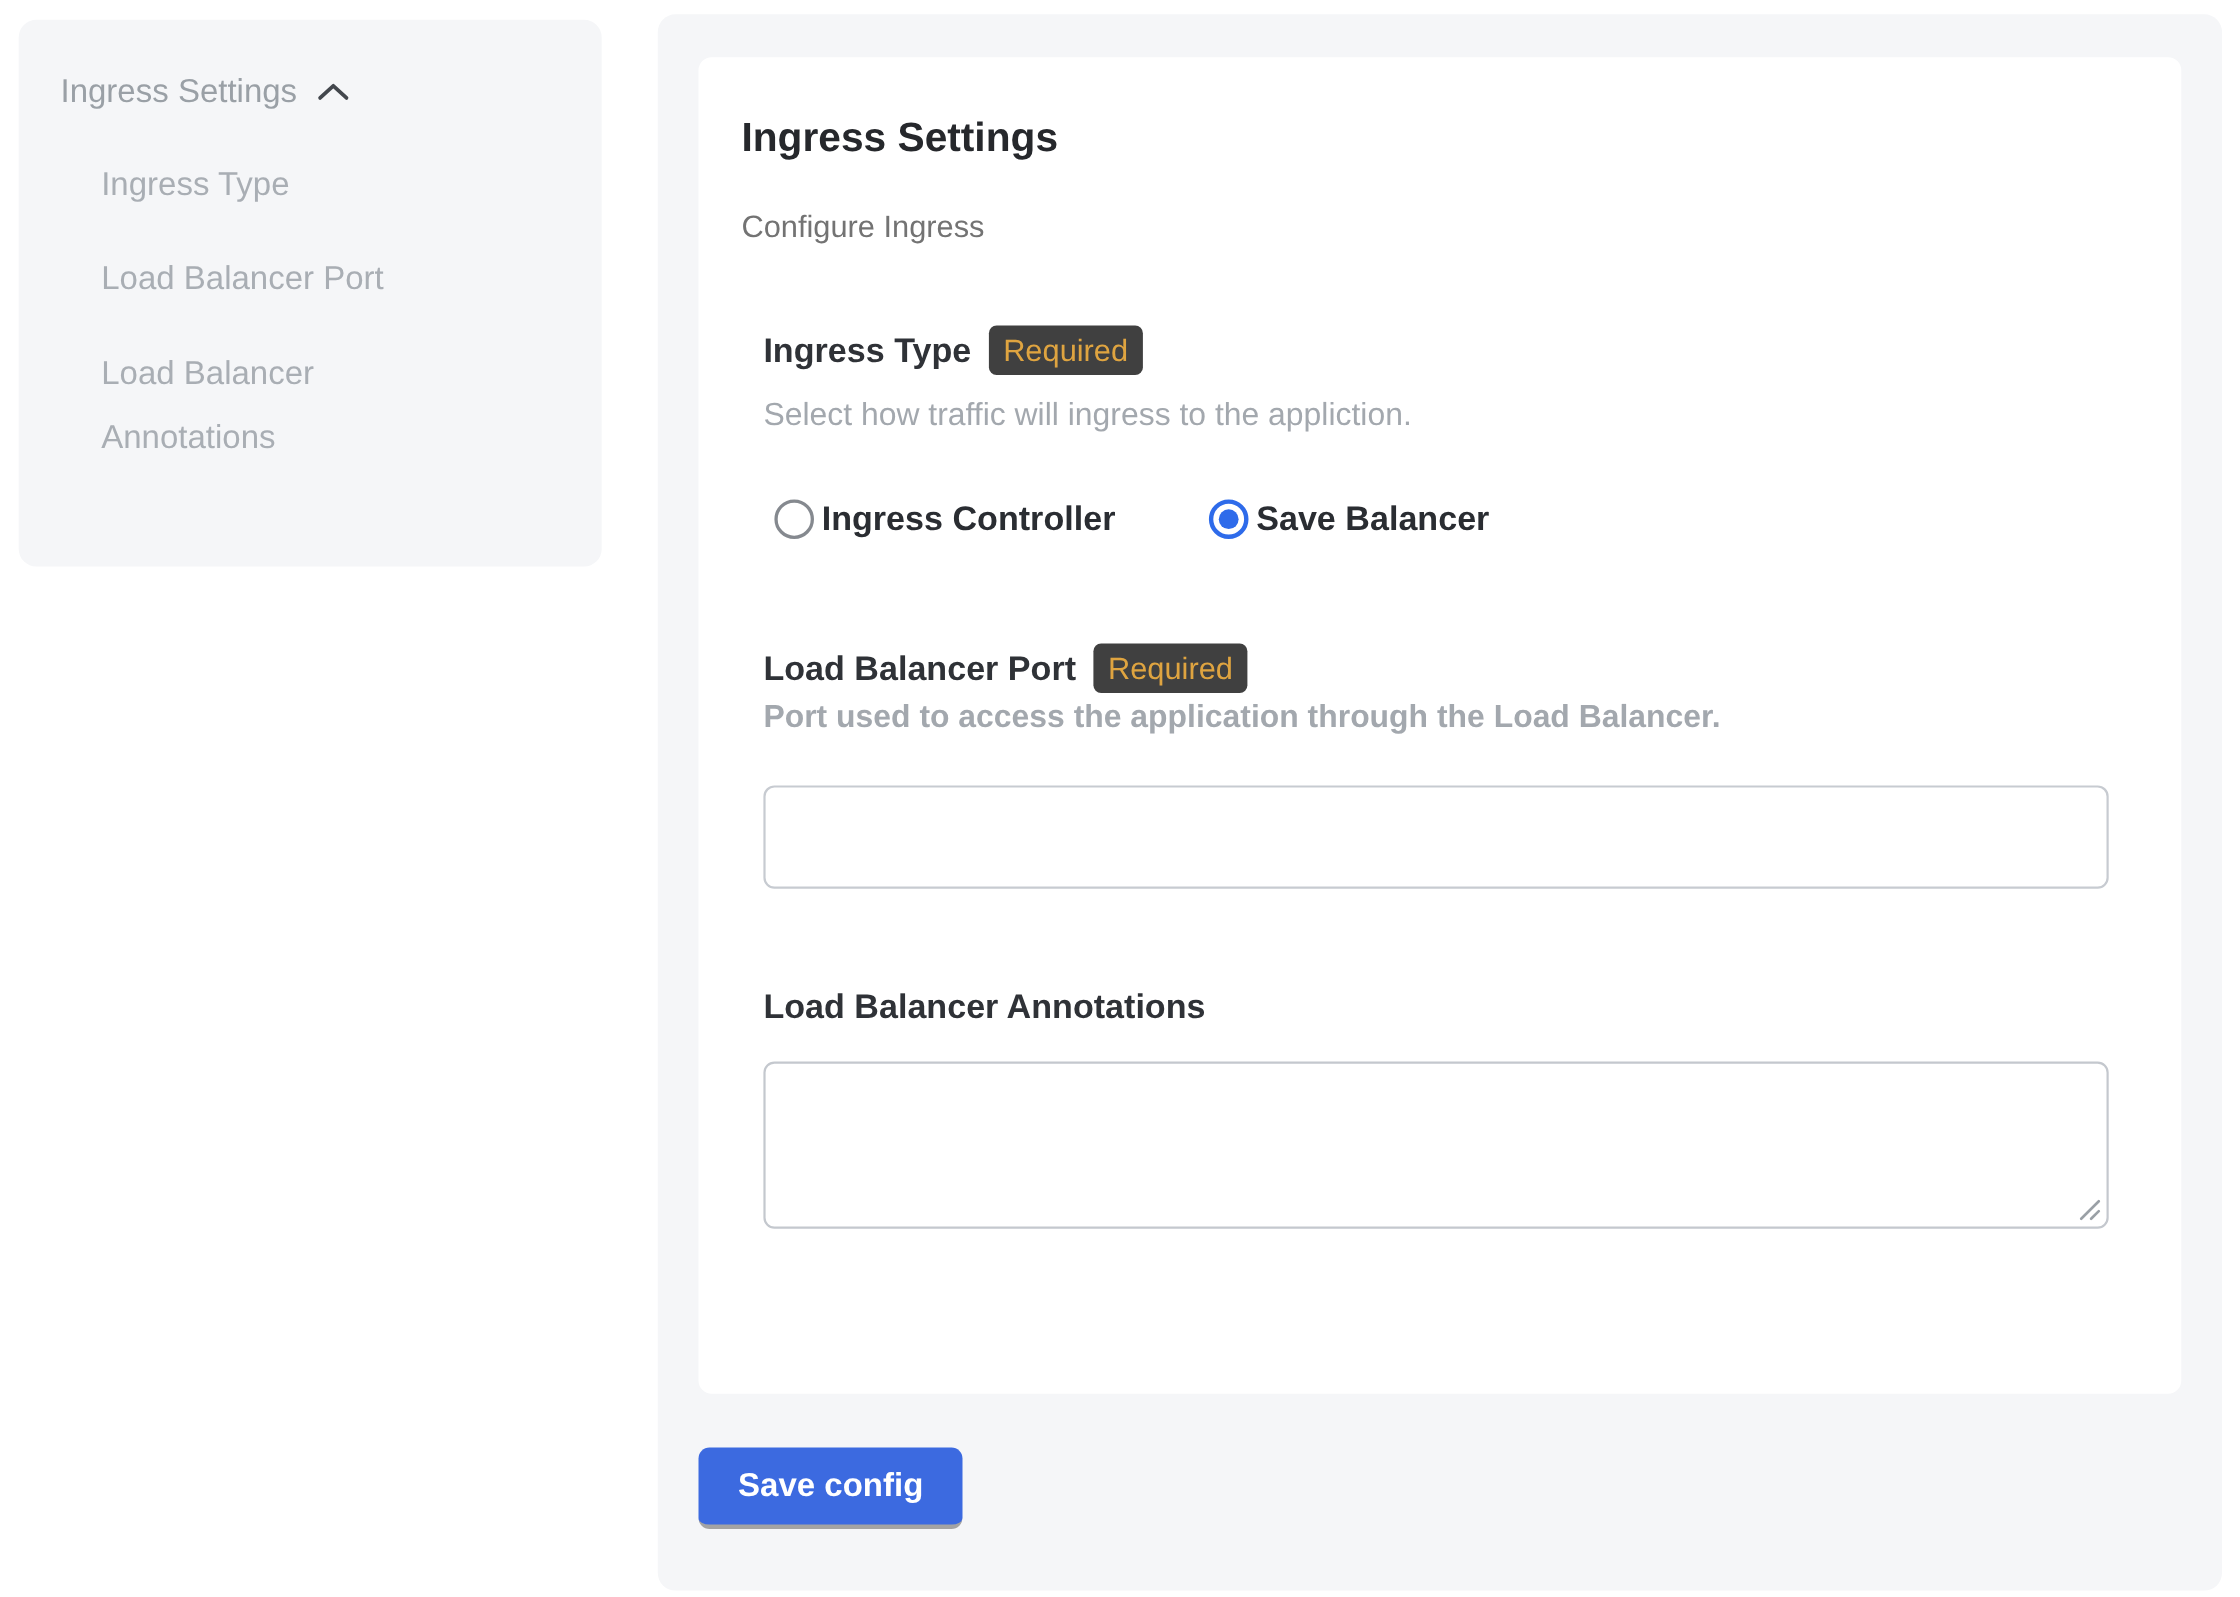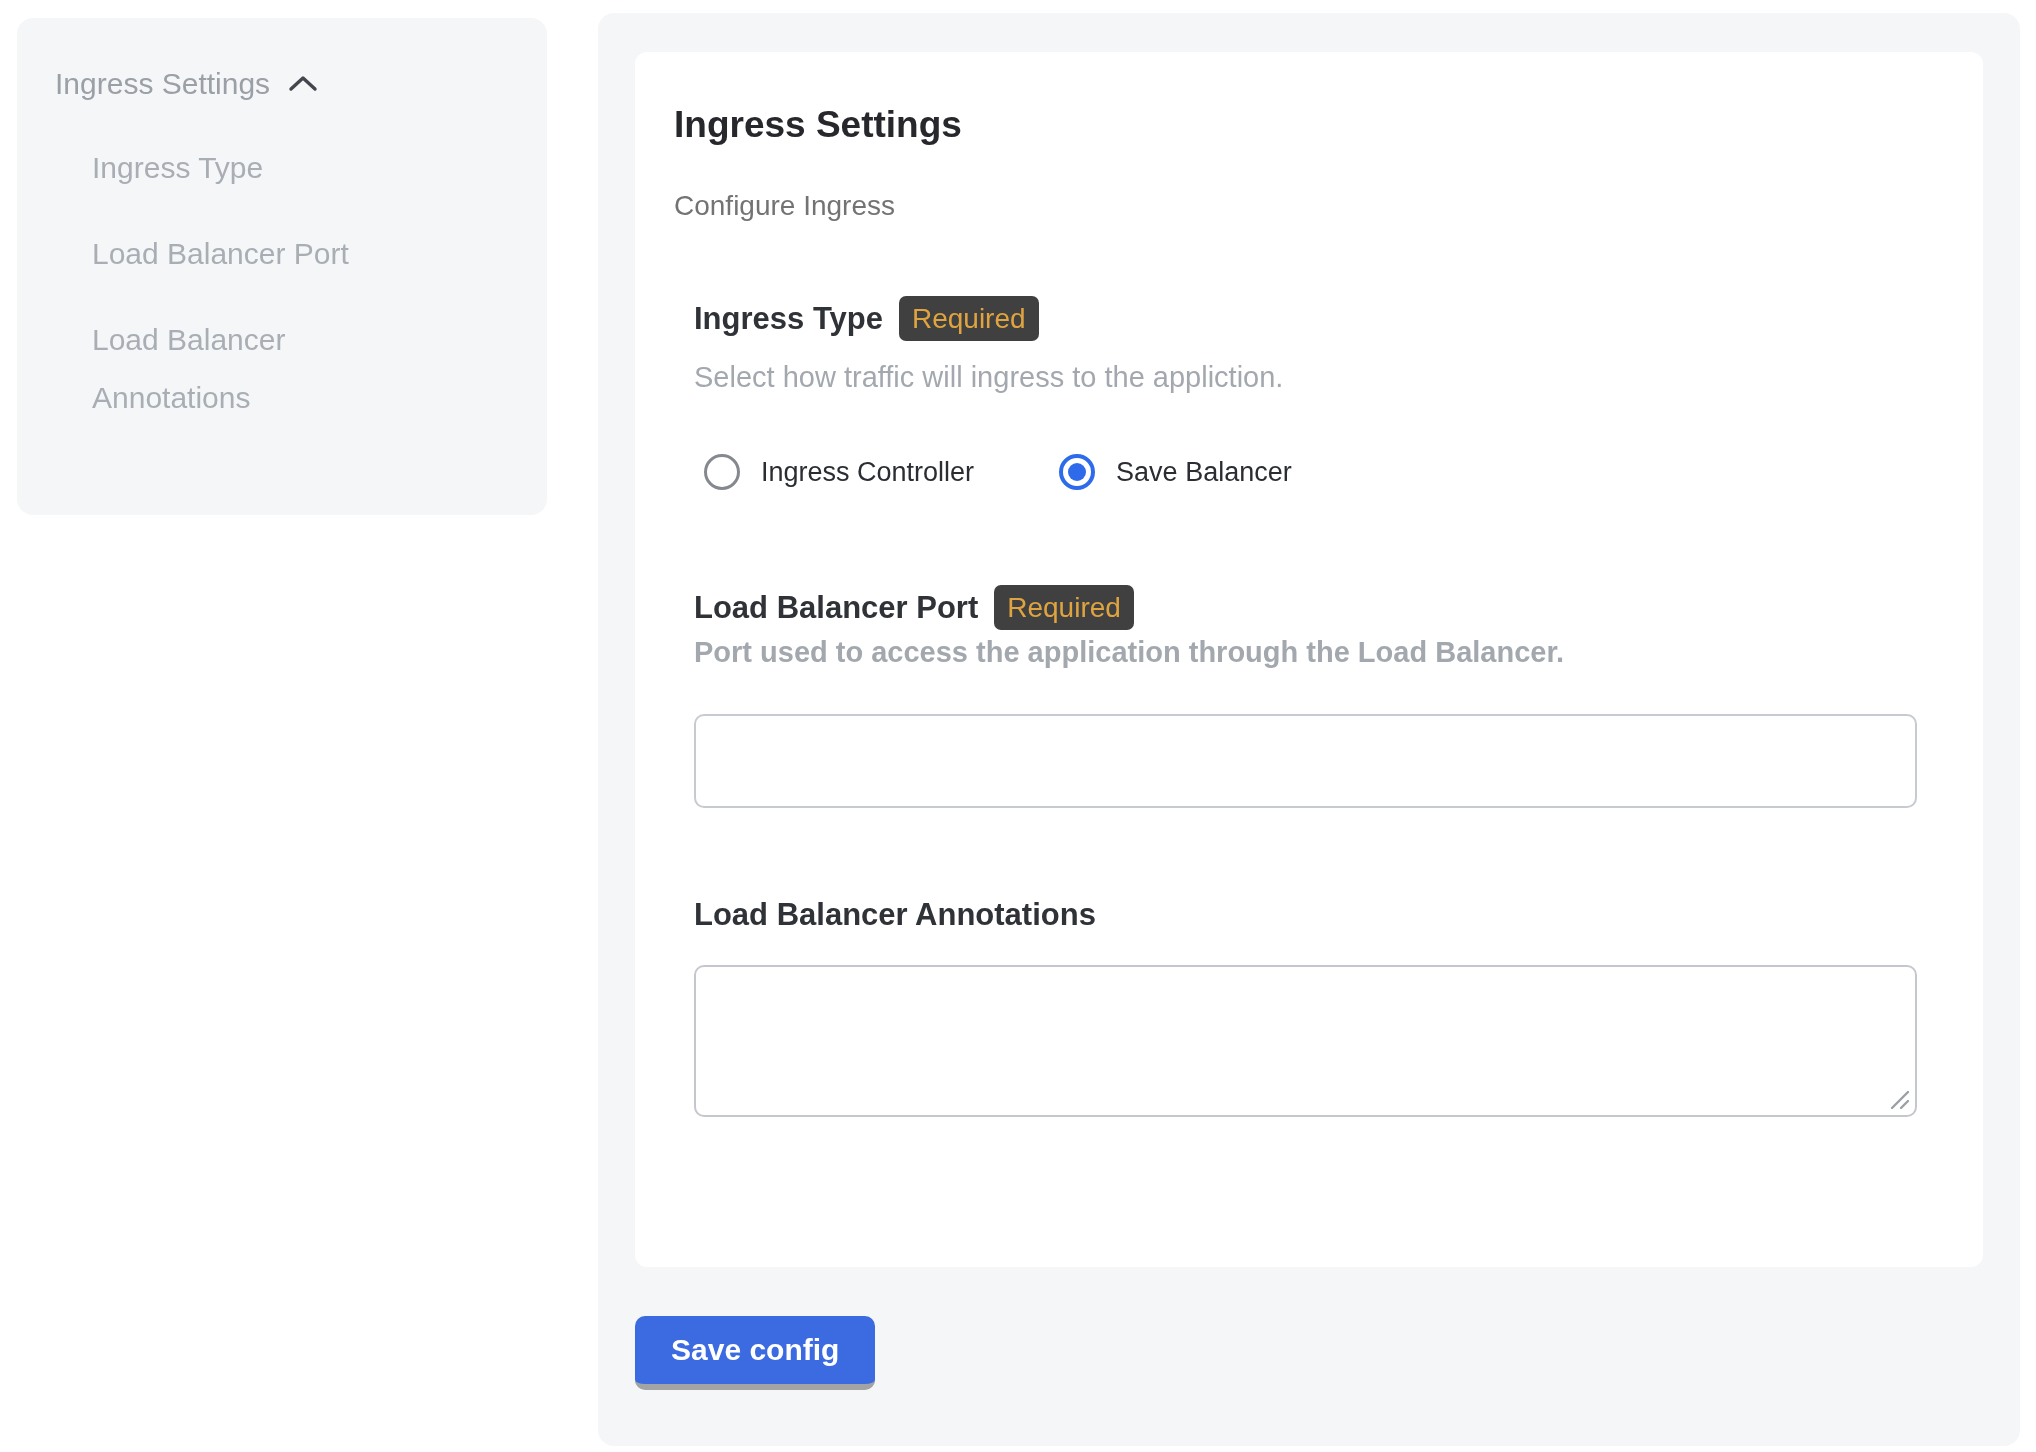--- a/index.html
+++ b/index.html
@@ -39,40 +39,40 @@
 
   
   .radio-row { margin-top: 56px; display: flex; align-items: center; padding-left: 10px; }
   .radio-option { display: flex; align-items: center; cursor: pointer; }
   .radio-option + .radio-option { margin-left: 85px; }
   .radio-circle { width: 36px; height: 36px; border-radius: 50%; border: 3px solid #85898f;
     background: #fff; display: flex; align-items: center; justify-content: center; flex: 0 0 auto; }
   .radio-option.selected .radio-circle { border-color: #2e6bea; border-width: 4px; }
   .radio-option.selected .radio-circle::after { content: ""; width: 18px; height: 18px;
     border-radius: 50%; background: #2e6bea; }
-  .radio-label { margin-left: 21px; font-size: 27px; line-height: 38px;
-    font-weight: 400; color: #2a2d32; }
+  .radio-label { margin-left: 7px; font-size: 31px; line-height: 38px;
+    font-weight: 700; color: #2a2d32; }
 
   
   .text-input { display: block; margin-top: 42px; width: 1223px; height: 94px;
     border: 2px solid #c7cbd1; border-radius: 10px; background: #fff;
     font-size: 29px; padding: 0 24px; color: #2a2d32; outline: none;
     font-family: "Liberation Sans", "DejaVu Sans", sans-serif; }
   .default-line { margin-top: 18px; font-size: 29px; line-height: 40px; color: #9ca1a8; }
   .default-value { font-weight: 700; color: #1e2b4e; margin-left: 8px; }
 
   .ta-wrap { position: relative; margin-top: 28px; width: 1223px; height: 152px; }
   .textarea { width: 100%; height: 100%; border: 2px solid #c4c8ce; border-radius: 10px;
     background: #fff; resize: none; outline: none; font-size: 29px; padding: 18px 24px;
     color: #2a2d32; font-family: "Liberation Sans", "DejaVu Sans", sans-serif; }
   .resize-grip { position: absolute; right: 6px; bottom: 6px; width: 26px; height: 26px; }
 
   
   .save-btn { display: block; margin: 49px 0 0 0; min-width: 236px; height: 74px;
-    background: #3c6ae0; border: none; border-bottom: 6px solid #a3a3a3; border-radius: 10px;
+    background: #3c6ae0; border: none; border-bottom: 4px solid #a3a3a3; border-radius: 10px;
     color: #ffffff; font-size: 30px; font-weight: 700; cursor: pointer; padding: 0 36px;
     font-family: "Liberation Sans", "DejaVu Sans", sans-serif; }
 </style>
 </head>
 <body>
 
 <aside class="sidebar">
   <div class="sidebar-header">
     <span class="sidebar-header-label">Ingress Settings</span>
     <span>

